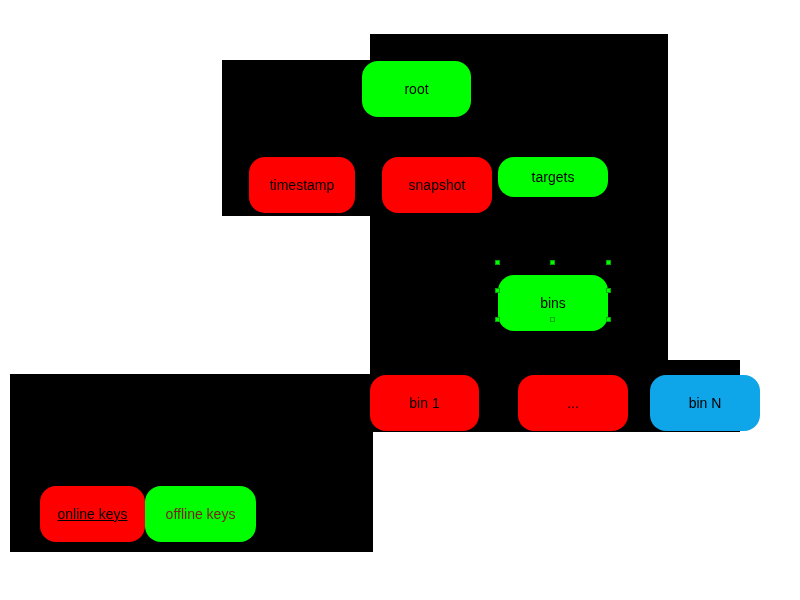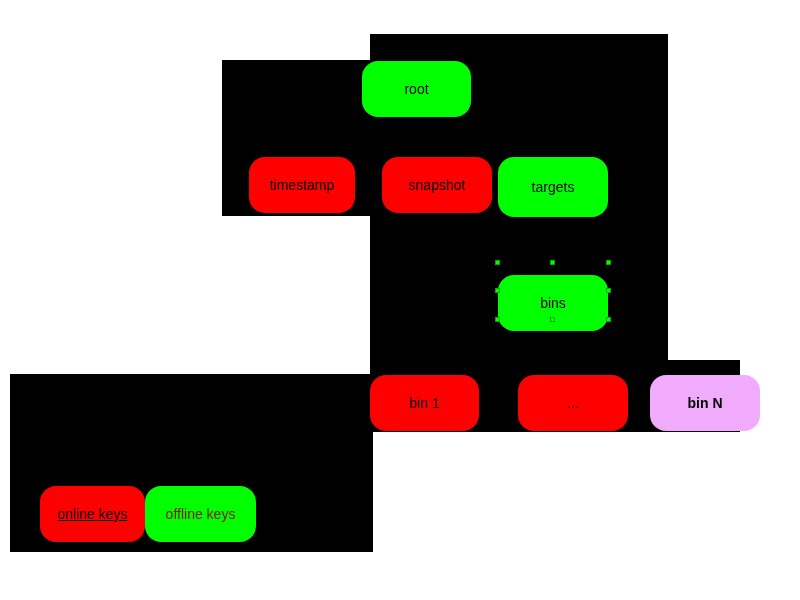--- a/index.html
+++ b/index.html
@@ -77,21 +77,21 @@
   <div id="nodes-layer">
       <div class="node green" style="left: 362px; top: 61px; width: 109px; height: 56px; background: rgb(0, 255, 0); color: rgb(0, 0, 0);">
         <span>root</span>
       </div>
       <div class="node red" style="left: 229px; top: 157px; width: 106px; height: 56px; background: rgb(255, 0, 0); color: rgb(0, 0, 0);">
         <span>timestamp</span>
       </div>
       <div class="node red" style="left: 362px; top: 157px; width: 110px; height: 56px; background: rgb(255, 0, 0); color: rgb(0, 0, 0);">
         <span>snapshot</span>
       </div>
-      <div class="node green" style="left: 498px; top: 157px; width: 110px; height: 60px; background: rgb(0, 255, 0); color: rgb(0, 0, 0);">
+      <div class="node green" style="left: 498px; top: 157px; width: 110px; height: 40px; background: rgb(0, 255, 0); color: rgb(0, 0, 0);">
         <span>targets</span>
       </div>
       <div class="node green" style="left: 498px; top: 275px; width: 110px; height: 56px; background: rgb(0, 255, 0); color: rgb(0, 0, 0);">
         <span>bins</span>
       </div>
       <div class="selection" style="left: 498px; top: 263px; width: 110px; height: 56px;">
         <div class="handle nw" style="background: rgb(0, 255, 0);"></div>
         <div class="handle ne" style="background: rgb(0, 255, 0);"></div>
         <div class="handle sw" style="background: rgb(0, 255, 0);"></div>
         <div class="handle se" style="background: rgb(0, 255, 0);"></div>
@@ -99,21 +99,21 @@
         <div class="handle s" style="background: rgb(0, 255, 0);"></div>
         <div class="handle w" style="background: rgb(0, 255, 0);"></div>
         <div class="handle e" style="background: rgb(0, 255, 0);"></div>
       </div>
       <div class="node red" style="left: 350px; top: 375px; width: 109px; height: 56px; background: rgb(255, 0, 0); color: rgb(0, 0, 0);">
         <span>bin 1</span>
       </div>
       <div class="node red" style="left: 498px; top: 375px; width: 110px; height: 56px; background: rgb(255, 0, 0); color: rgb(0, 0, 0);">
         <span>...</span>
       </div>
-      <div class="node red" style="left: 630px; top: 375px; width: 110px; height: 56px; background: #f0abfc; color: rgb(0, 0, 0); font-weight: bold;">
+      <div class="node red" style="left: 630px; top: 375px; width: 110px; height: 56px; background: #0ea5e9; color: rgb(0, 0, 0);">
         <span>bin N</span>
       </div>
       <div class="node red" style="left: 20px; top: 486px; width: 105px; height: 56px; background: rgb(255, 0, 0); color: rgb(0, 0, 0); text-decoration: underline;">
         <span>online keys</span>
       </div>
       <div class="node green" style="left: 145px; top: 486px; width: 111px; height: 56px; background: rgb(0, 255, 0); color: #7f1d1d;">
         <span>offline keys</span>
       </div>
     </div>
 </div>

